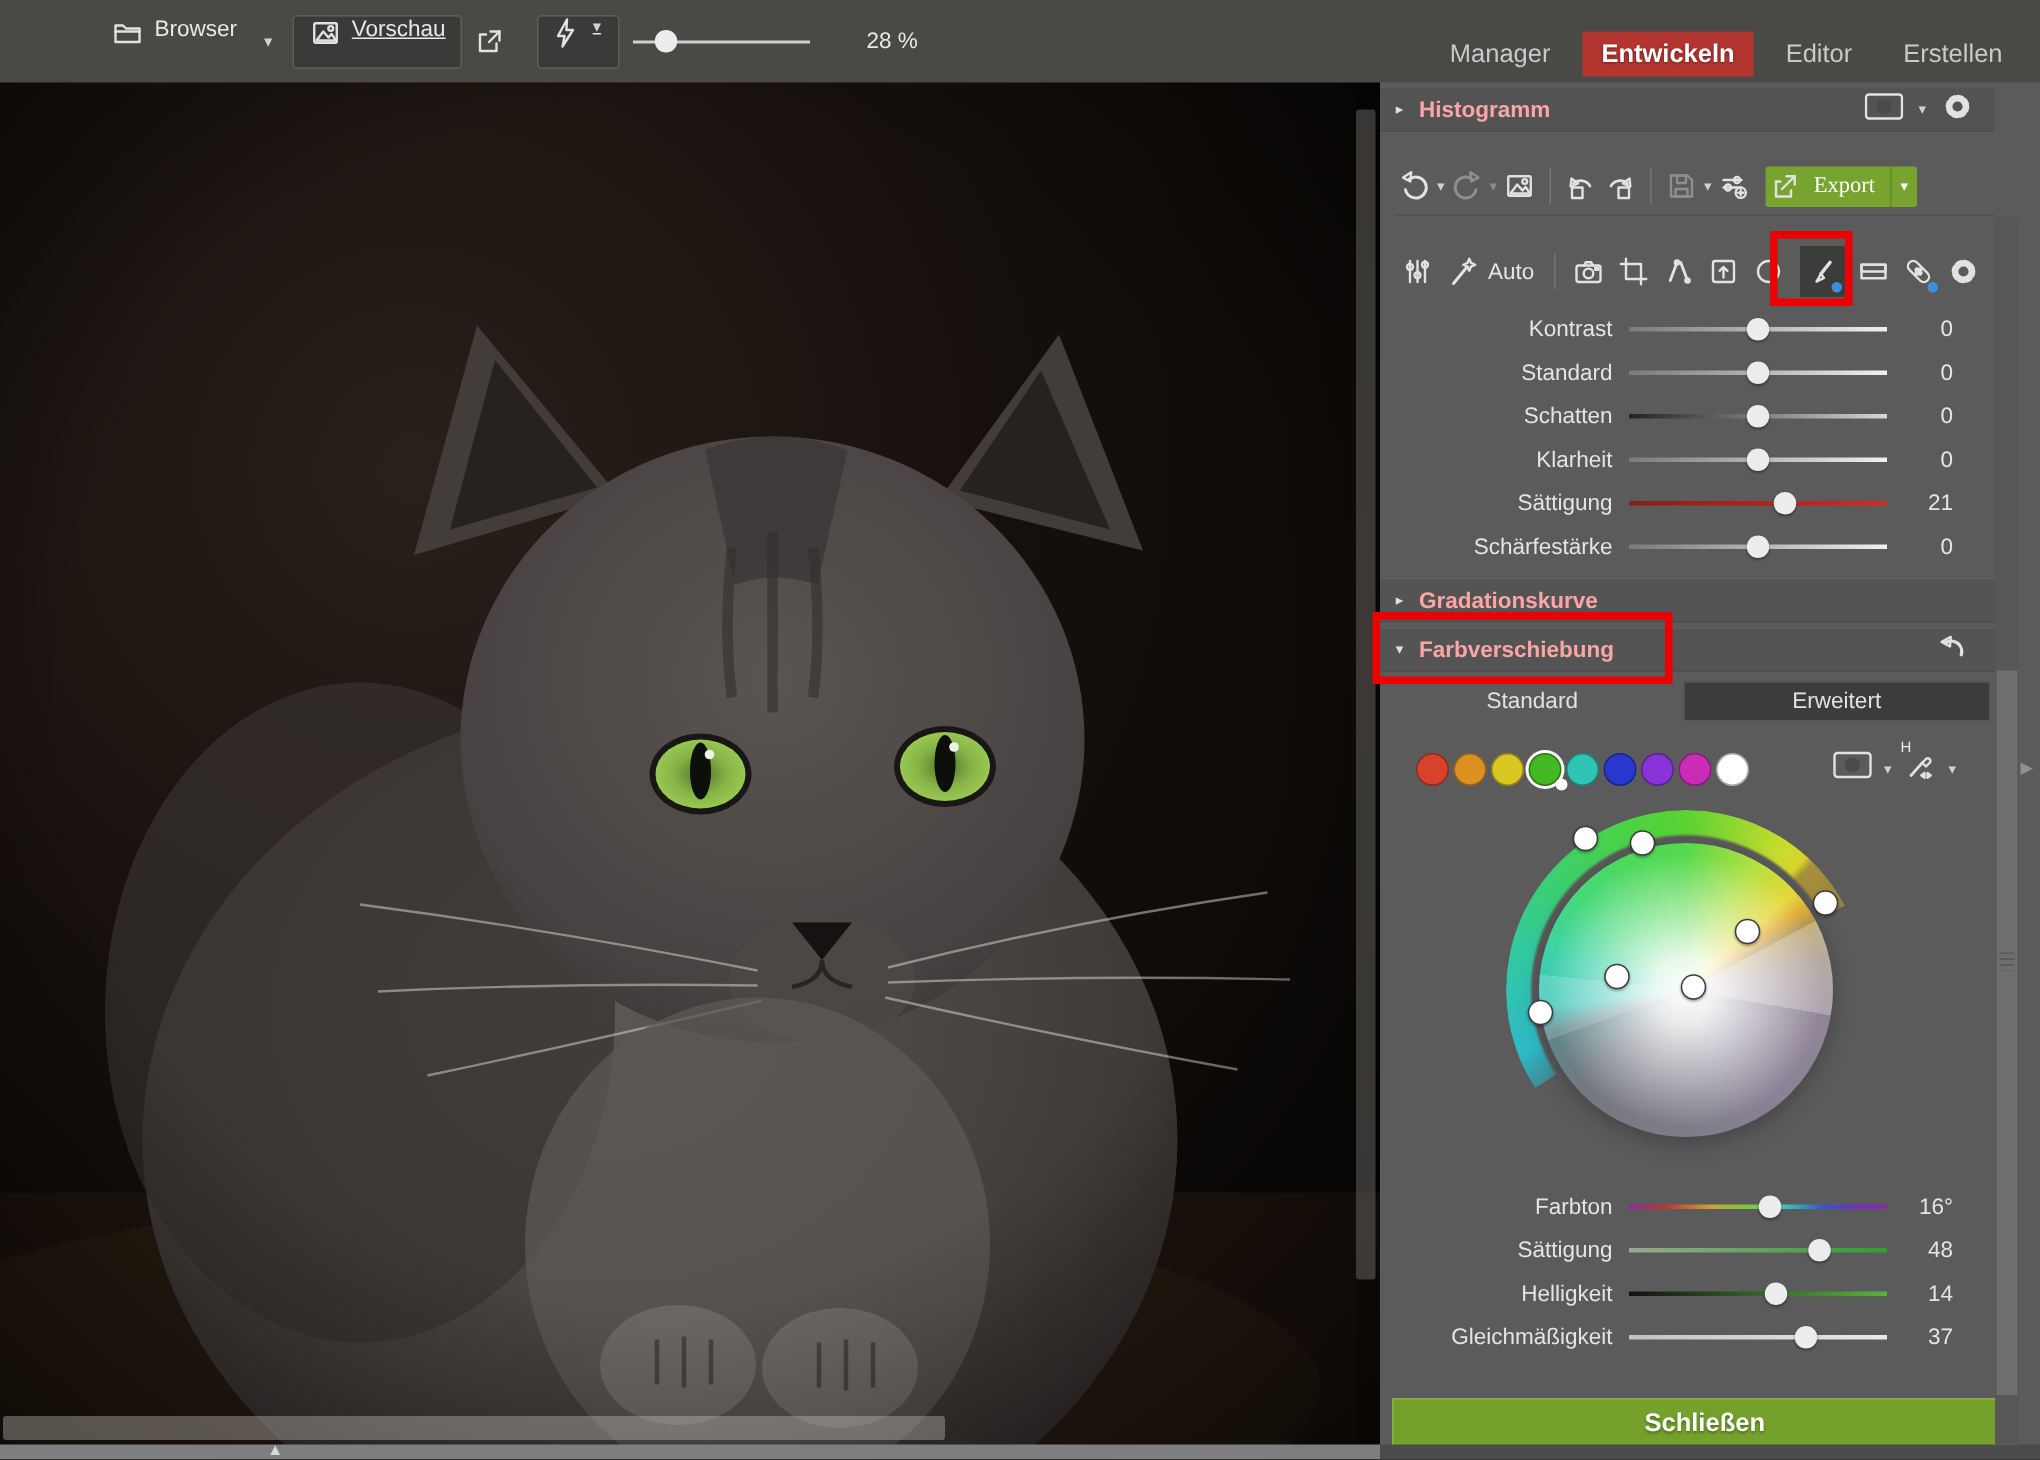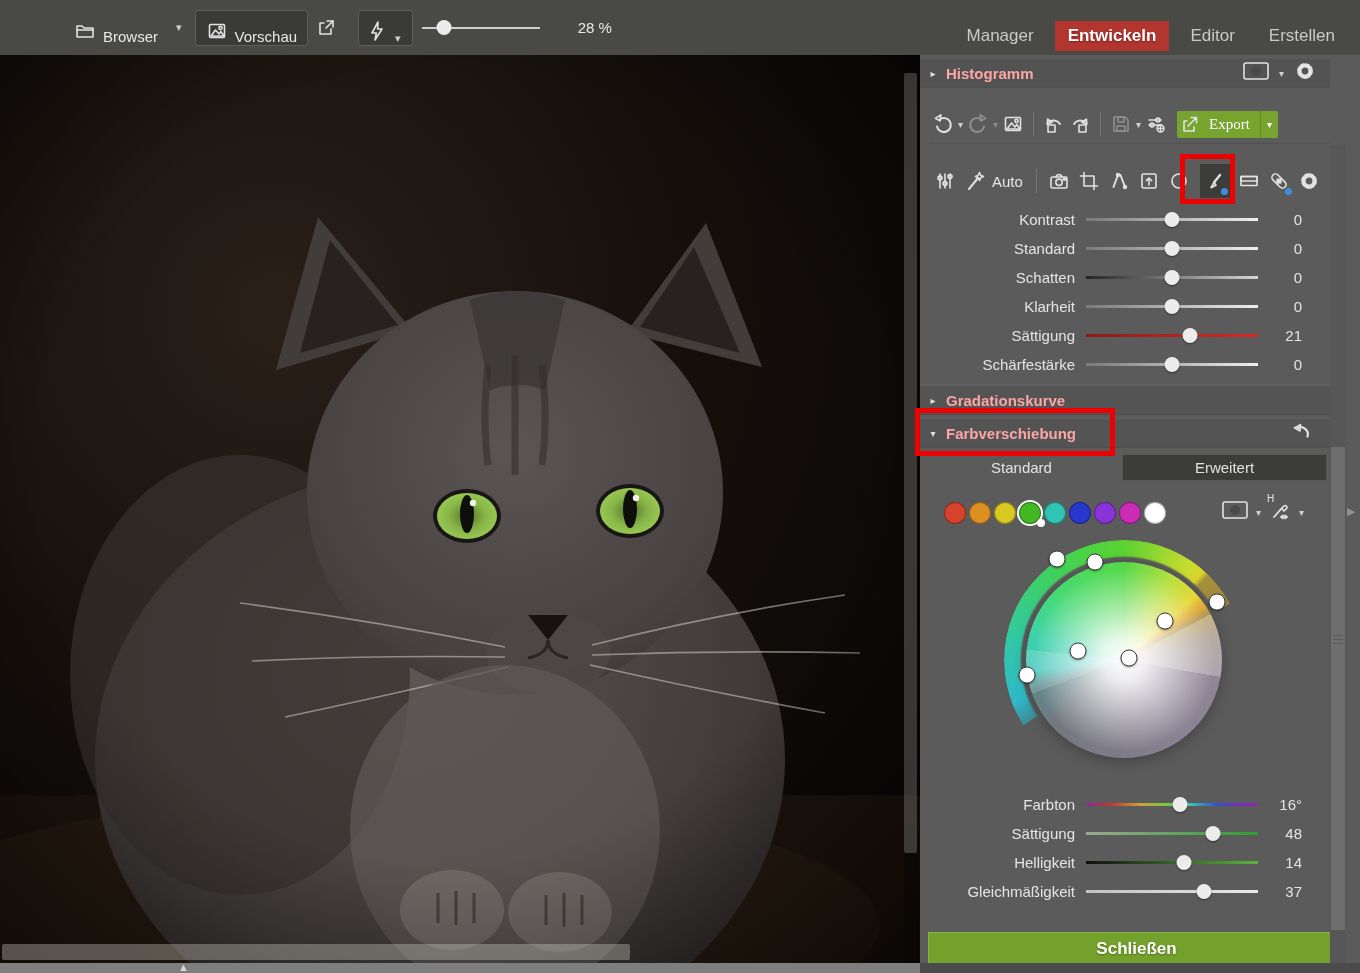--- a/index.html
+++ b/index.html
@@ -2,22 +2,22 @@
 <html><head>
 <meta charset="utf-8">
 <style>
   html,body{margin:0;padding:0;background:#333;}
   .app{position:relative;width:1360px;height:973px;overflow:hidden;
        font-family:"Liberation Sans",sans-serif;background:#5b5b5b;color:#e4e4e4;-webkit-user-select:none;user-select:none;}
 
   
   .topbar{position:absolute;top:0;left:0;width:1360px;height:55px;background:#494946;display:flex;align-items:center;}
   .tb-left{display:flex;align-items:center;gap:4px;margin-left:64px;}
-  .tb-btn{display:flex;align-items:flex-end;gap:7px;height:34px;padding:0 10px;border-radius:2px;color:#e8e8e8;font-size:15px;cursor:pointer;}
-  .tb-btn.dark{background:#3a3a38;outline:1px solid #5d5d5a;}
+  .tb-btn{display:flex;align-items:flex-start;gap:7px;height:34px;padding:0 10px;border-radius:2px;color:#e8e8e8;font-size:15px;cursor:pointer;}
+  .tb-btn.dark{background:#3a3a38;outline:1px solid #5d5d5a;text-decoration:underline;}
   .tb-chev{font-size:11px;color:#d0d0d0;padding:0 4px;cursor:pointer;}
   .tb-iconbtn{display:flex;align-items:center;justify-content:center;width:30px;height:34px;cursor:pointer;}
   .tb-iconbtn.dark{background:#3a3a38;}
   svg.ic{width:22px;height:22px;stroke:#e2e2e2;stroke-width:1.6;fill:none;stroke-linecap:round;stroke-linejoin:round;}
   svg.ic.dim{stroke:#8f8f8f;}
   .mini-slider{position:relative;width:118px;height:34px;margin:0 6px;cursor:pointer;}
   .mini-slider .mtrack{position:absolute;top:16px;left:0;width:100%;height:2px;background:#cfcfcf;}
   .mini-slider .mknob{position:absolute;top:9px;width:15px;height:15px;border-radius:50%;background:#ececec;transform:translateX(-50%);}
   .zoomlvl{font-size:15px;color:#e8e8e8;margin:0 18px 0 28px;white-space:nowrap;}
   .boxicon{display:flex;align-items:center;justify-content:center;width:22px;height:22px;border:1.5px solid #e2e2e2;border-radius:2px;font-size:10.5px;font-weight:bold;color:#e8e8e8;}

